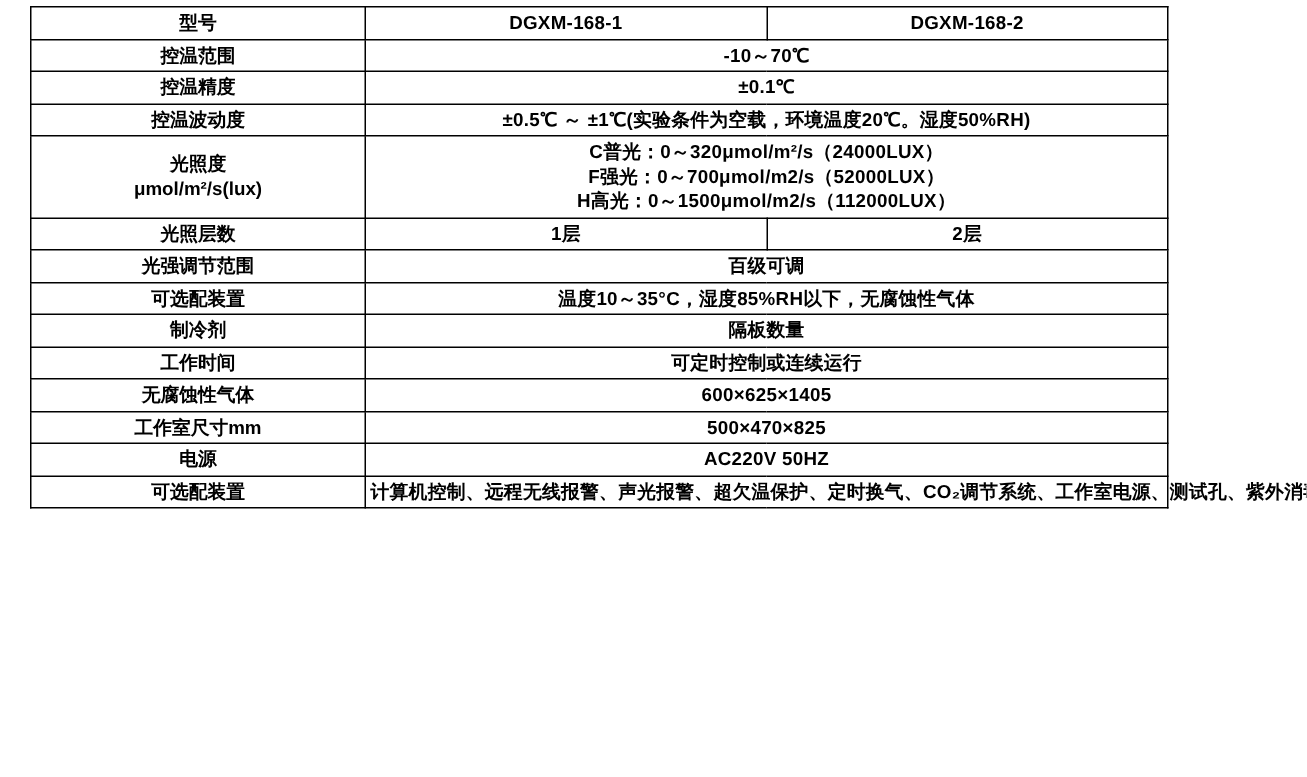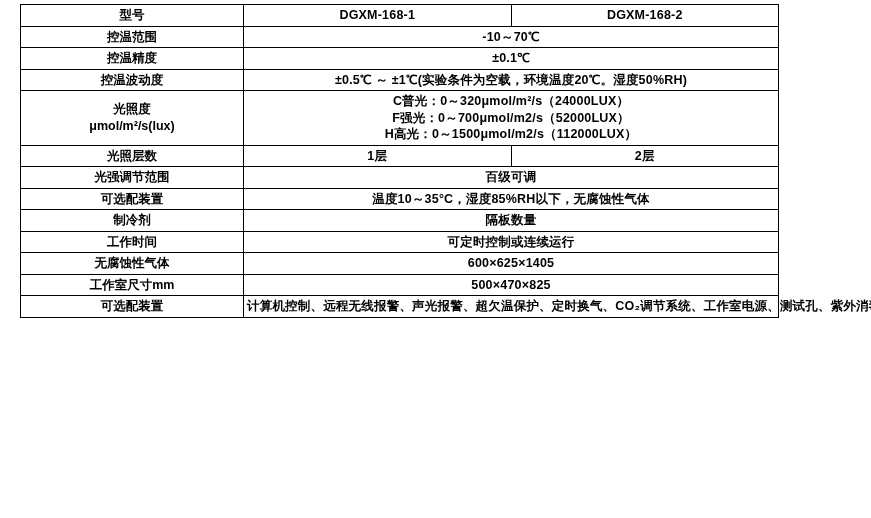--- a/index.html
+++ b/index.html
@@ -113,20 +113,24 @@
     <tr>
       <td class="label">无腐蚀性气体</td>
       <td class="val" colspan="2">600×625×1405</td>
     </tr>
 
     <tr>
       <td class="label">工作室尺寸mm</td>
       <td class="val" colspan="2">500×470×825</td>
     </tr>
 
+    <tr>
+      <td class="label">电源</td>
+      <td class="val spaced" colspan="2">AC220V    50HZ</td>
+    </tr>
 
     <tr>
       <td class="label">可选配装置</td>
       <td class="val wrapline" colspan="2">计算机控制、远程无线报警、声光报警、超欠温保护、定时换气、CO₂调节系统、工作室电源、测试孔、紫外消毒灯</td>
     </tr>
 
 
   </tbody>
 </table>
 

